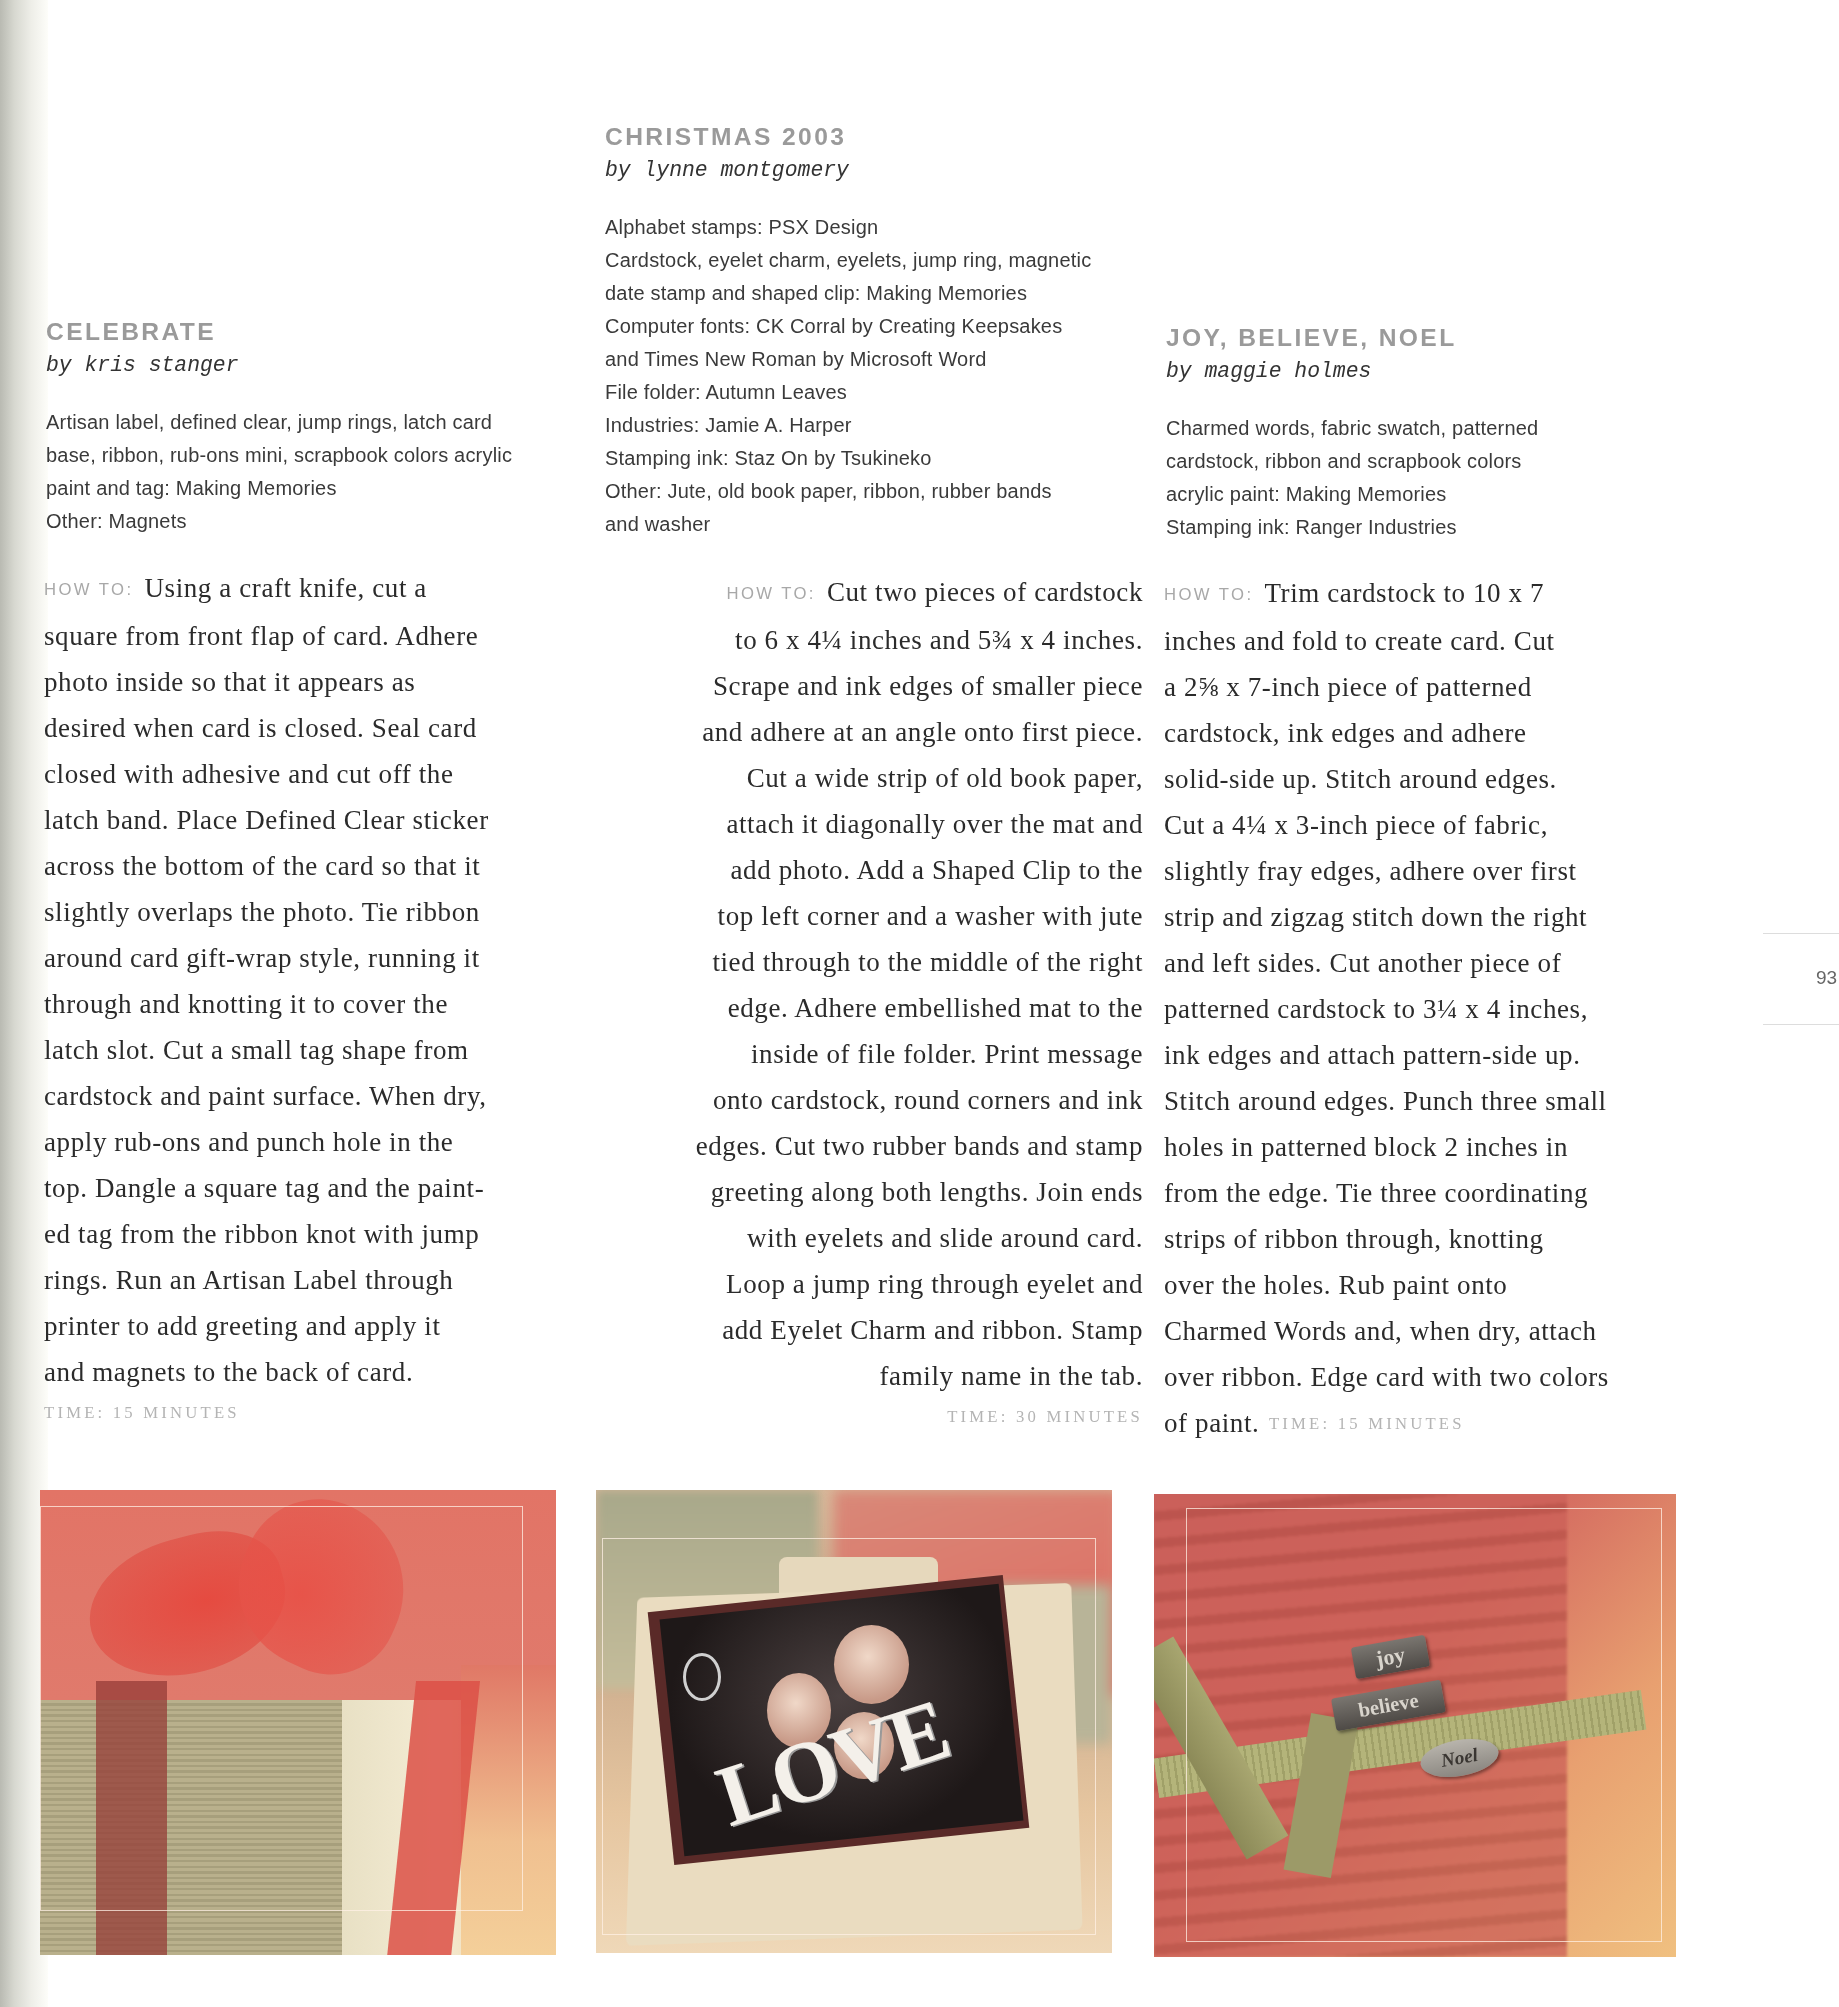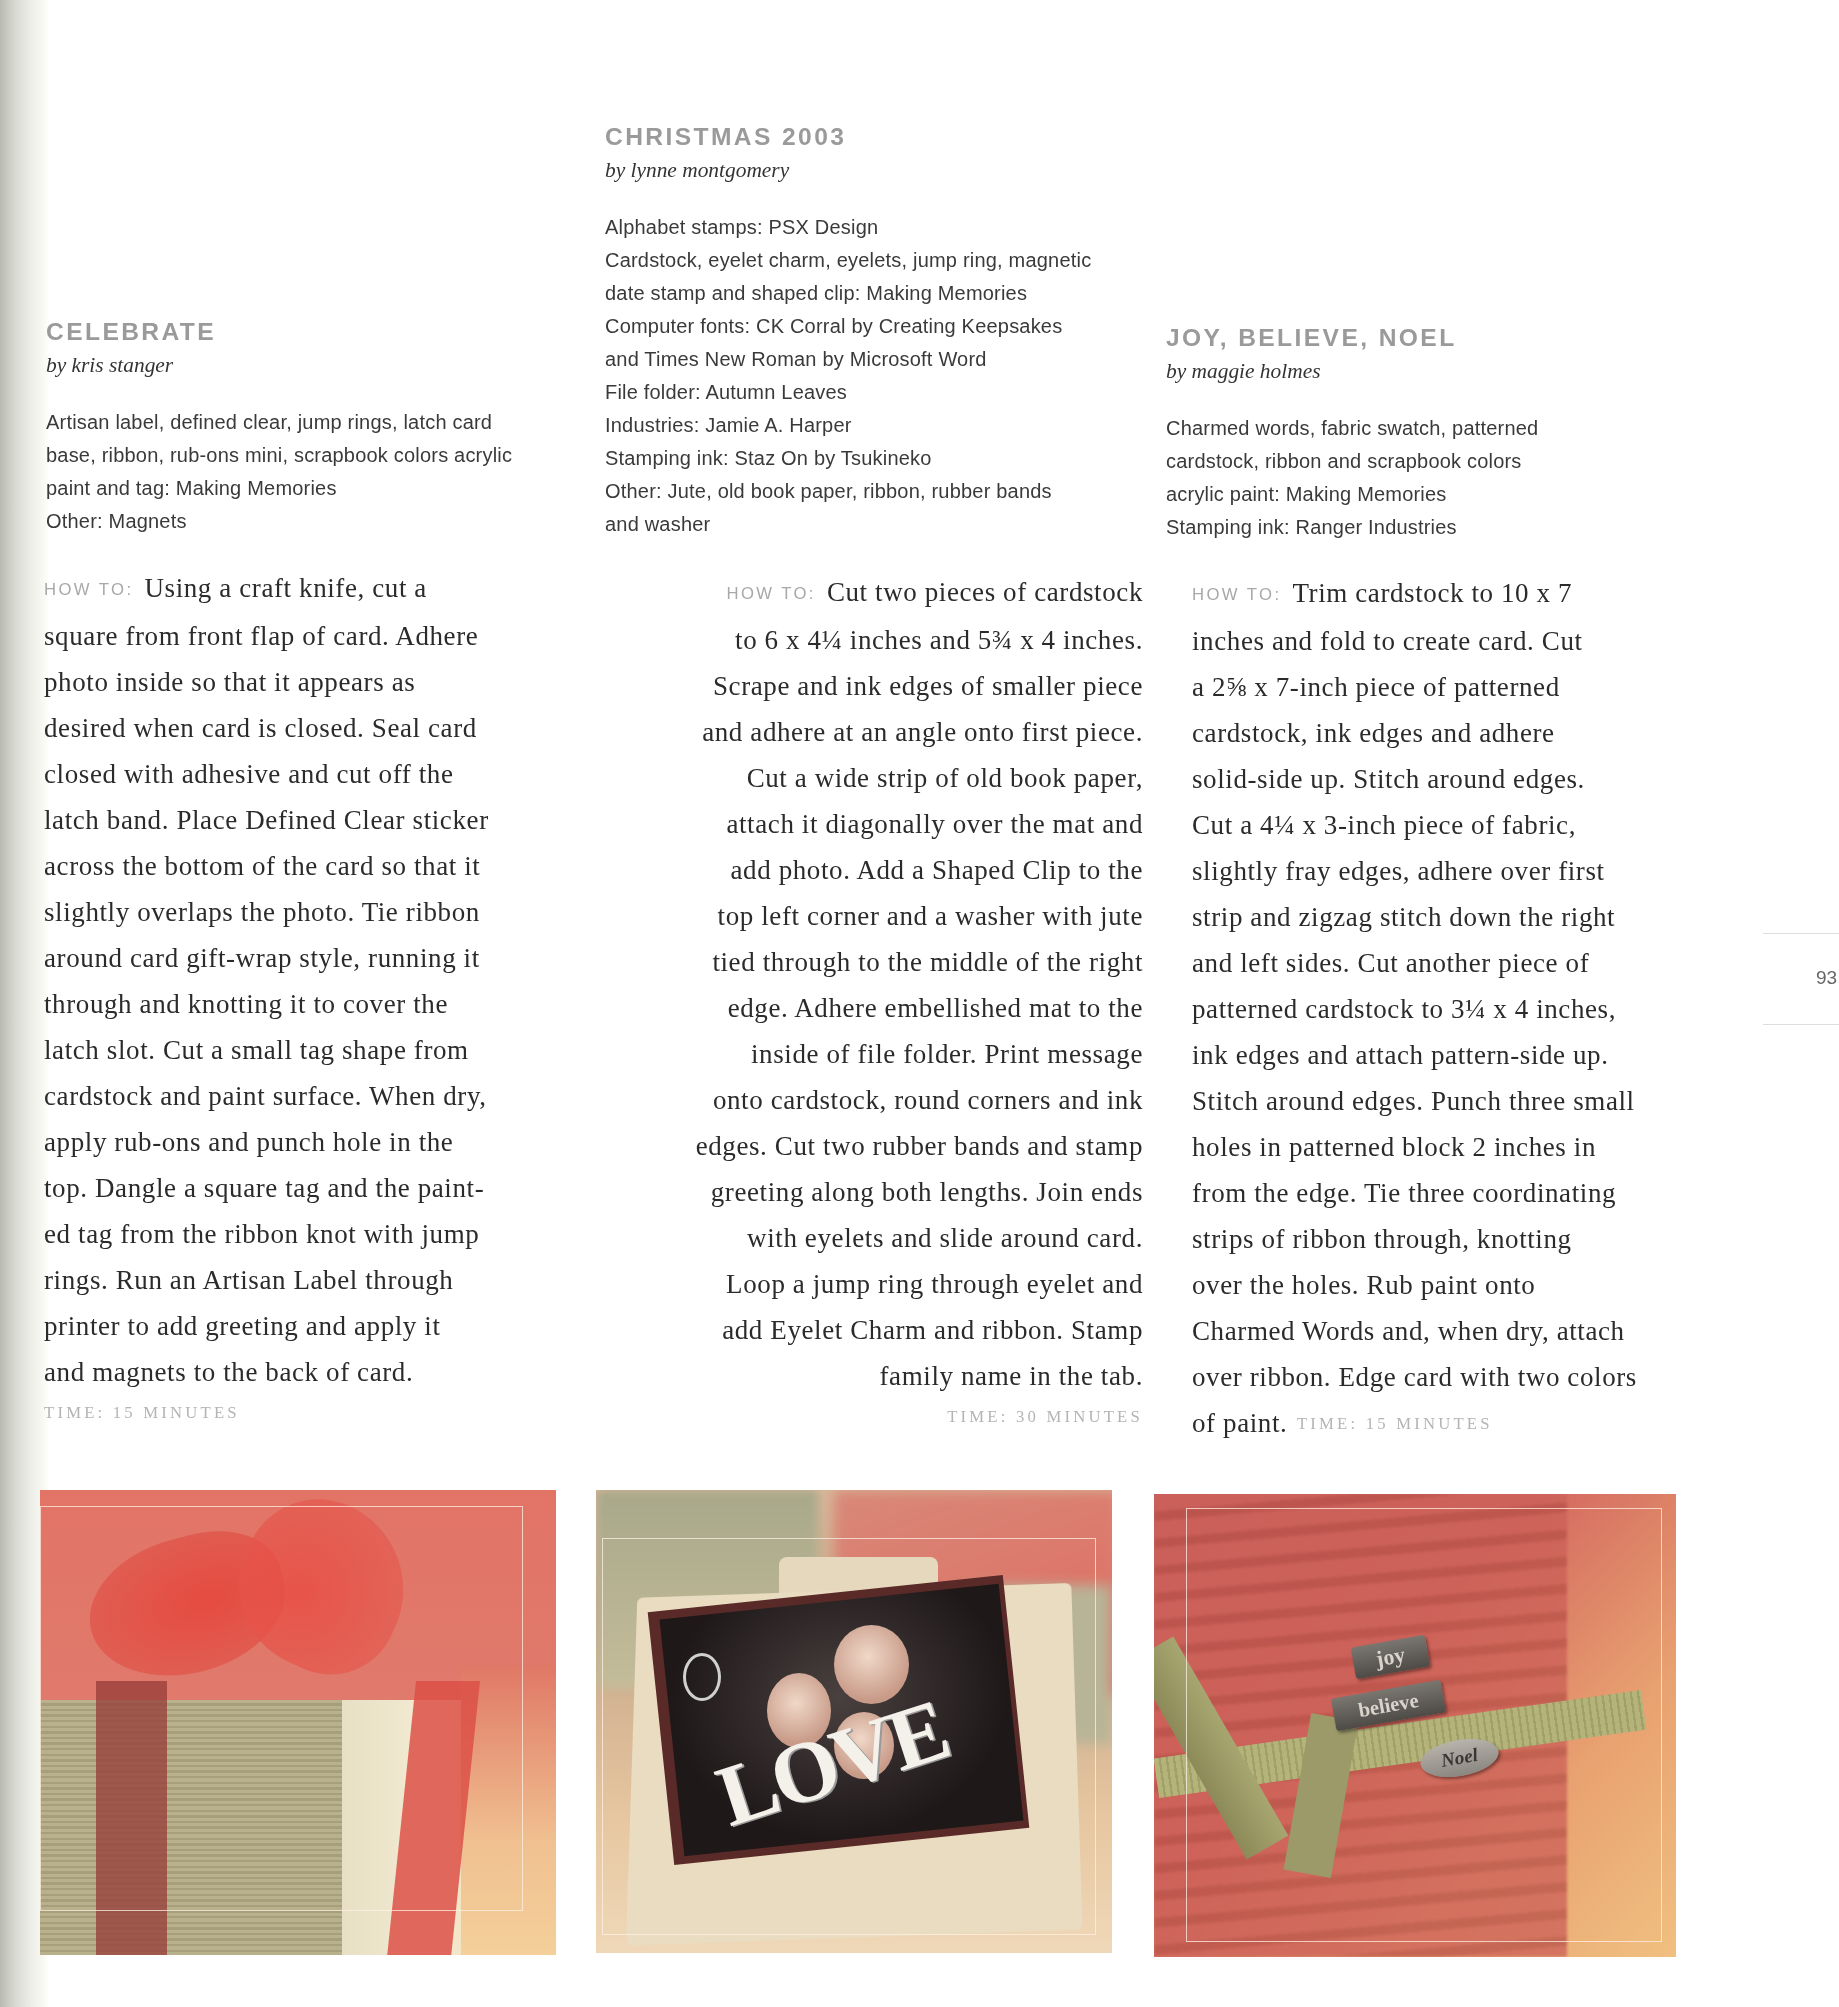--- a/index.html
+++ b/index.html
@@ -12,21 +12,21 @@
   }
 
   .project { position: absolute; width: 524px; }
   .title {
     font-family: "Liberation Sans", sans-serif;
     font-size: 24.6px; font-weight: bold; letter-spacing: 2.4px;
     color: #9a9a9a; line-height: 32px;
     filter: blur(0.5px);
   }
   .byline {
-    font-family: Liberation Serif, serif; font-style: italic;
+    font-family: Liberation Mono, monospace; font-style: italic;
     font-size: 21.4px; color: #333; line-height: 30px; margin-top: 1.6px;
   }
   .materials { margin-top: 26px; }
   .materials div {
     font-family: "Liberation Sans", sans-serif;
     font-size: 20px; line-height: 33px; color: #3a3a3a;
     letter-spacing: 0.2px;
   }
   .howto { position: absolute; width: 540px; }
   .howto p {
@@ -199,21 +199,21 @@
 <div class="project" style="left:1166px; top:322px;">
   <div class="title">JOY, BELIEVE, NOEL</div>
   <div class="byline">by maggie holmes</div>
   <div class="materials">
     <div>Charmed words, fabric swatch, patterned</div>
     <div>cardstock, ribbon and scrapbook colors</div>
     <div>acrylic paint: Making Memories</div>
     <div>Stamping ink: Ranger Industries</div>
   </div>
 </div>
-<div class="howto" style="left:1192px; top:570px;">
+<div class="howto" style="left:1164px; top:570px;">
   <p><span class="lbl">HOW TO:</span><span>Trim cardstock to 10 x 7</span></p>
   <p>inches and fold to create card. Cut</p>
   <p>a 2⅝ x 7-inch piece of patterned</p>
   <p>cardstock, ink edges and adhere</p>
   <p>solid-side up. Stitch around edges.</p>
   <p>Cut a 4¼ x 3-inch piece of fabric,</p>
   <p>slightly fray edges, adhere over first</p>
   <p>strip and zigzag stitch down the right</p>
   <p>and left sides. Cut another piece of</p>
   <p>patterned cardstock to 3¼ x 4 inches,</p>

